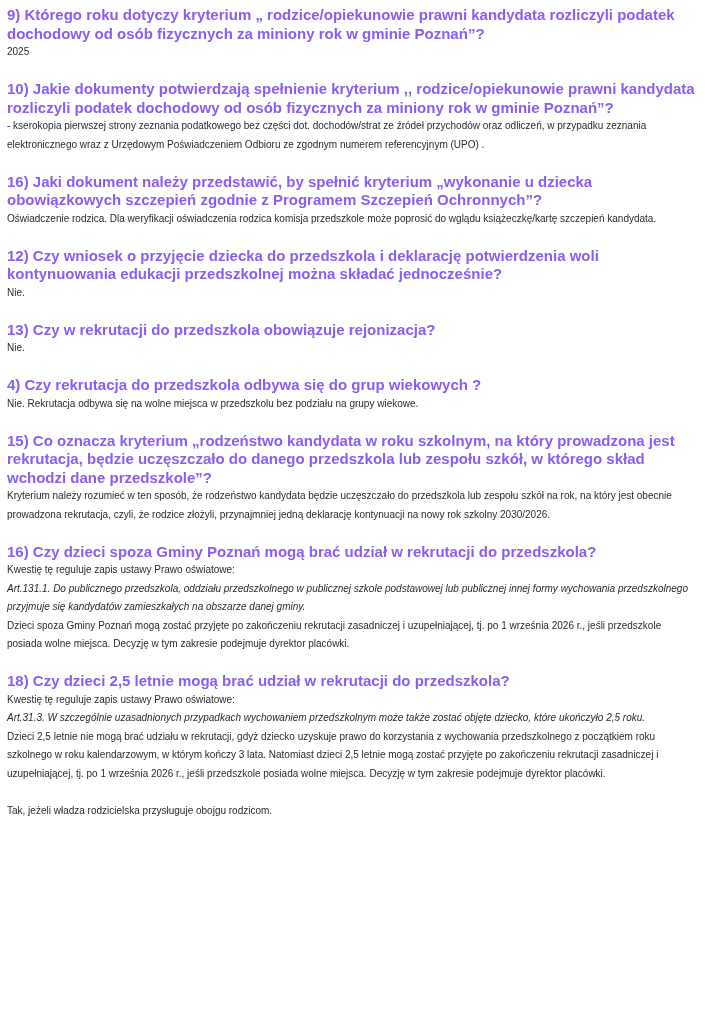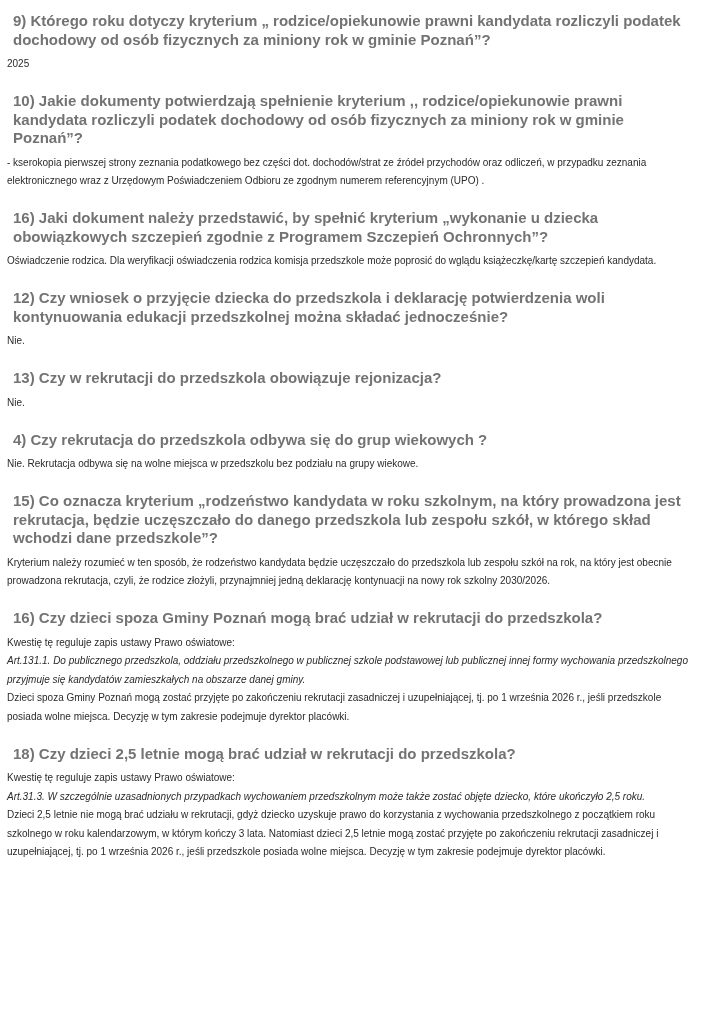--- a/index.html
+++ b/index.html
@@ -19,25 +19,25 @@
     width: 705px;
     padding: 6px 9px 6px 7px;
   }
   .faq-item {
     margin: 0 0 18.5px 0;
   }
   .faq-item:last-child {
     margin-bottom: 0;
   }
   .question {
-    margin: 6px;
+    margin: 0;
     font-size: 15px;
     font-weight: bold;
     line-height: 18.5px;
-    color: #737373;
+    color: #8b5cf6;
   }
   .answer {
     margin: 0;
     font-size: 10px;
     font-weight: normal;
     line-height: 18.5px;
     color: #2a2a2a;
   }
   .answer.italic {
     font-style: italic;
@@ -82,15 +82,16 @@
         <p class="answer italic">Art.131.1. Do publicznego przedszkola, oddziału przedszkolnego w publicznej szkole podstawowej lub publicznej innej formy wychowania przedszkolnego przyjmuje się kandydatów zamieszkałych na obszarze danej gminy.</p>
         <p class="answer">Dzieci spoza Gminy Poznań mogą zostać przyjęte po zakończeniu rekrutacji zasadniczej i uzupełniającej, tj. po 1 września 2026 r., jeśli przedszkole posiada wolne miejsca. Decyzję w tym zakresie podejmuje dyrektor placówki.</p>
       </section>
       <section class="faq-item">
         <h2 class="question">18) Czy dzieci 2,5 letnie mogą brać udział w rekrutacji do przedszkola?</h2>
         <p class="answer">Kwestię tę reguluje zapis ustawy Prawo oświatowe:</p>
         <p class="answer italic">Art.31.3. W szczególnie uzasadnionych przypadkach wychowaniem przedszkolnym może także zostać objęte dziecko, które ukończyło 2,5 roku.</p>
         <p class="answer">Dzieci 2,5 letnie nie mogą brać udziału w rekrutacji, gdyż dziecko uzyskuje prawo do korzystania z wychowania przedszkolnego z początkiem roku szkolnego w roku kalendarzowym, w którym kończy 3 lata. Natomiast dzieci 2,5 letnie mogą zostać przyjęte po zakończeniu rekrutacji zasadniczej i uzupełniającej, tj. po 1 września 2026 r., jeśli przedszkole posiada wolne miejsca. Decyzję w tym zakresie podejmuje dyrektor placówki.</p>
       </section>
       <section class="faq-item">
+        <p class="answer">Tak, jeżeli władza rodzicielska przysługuje obojgu rodzicom.</p>
       </section>
     </div>
 </main>
 
 </body></html>

